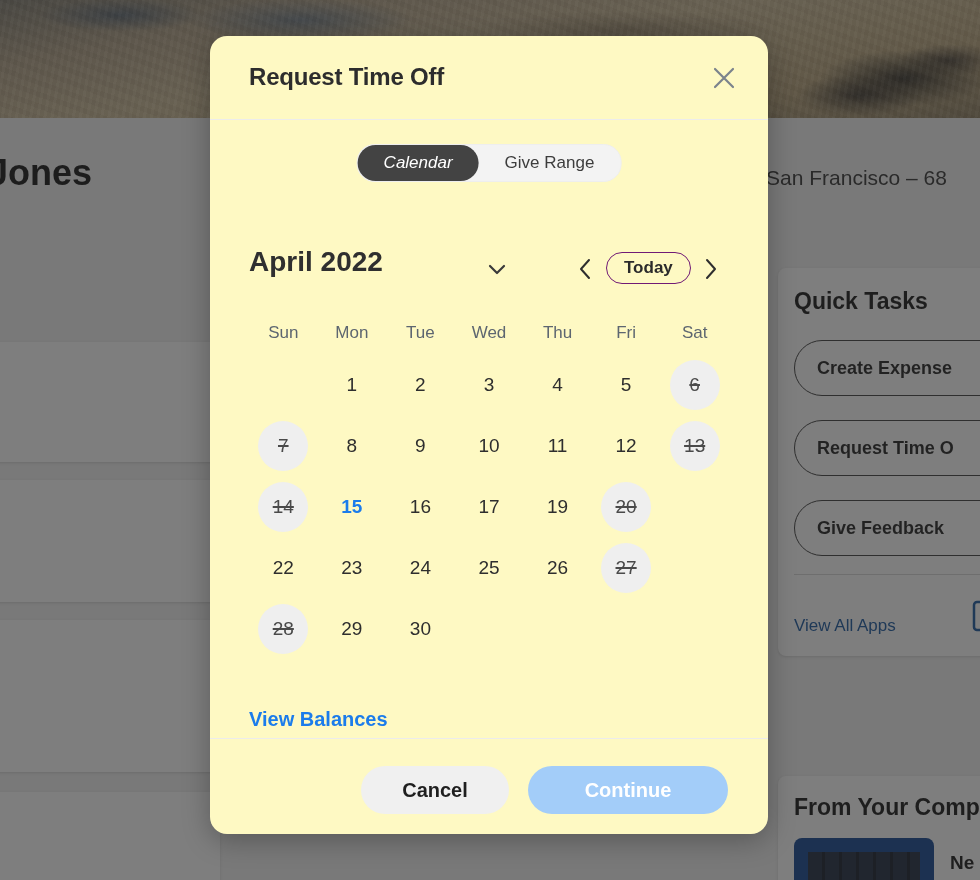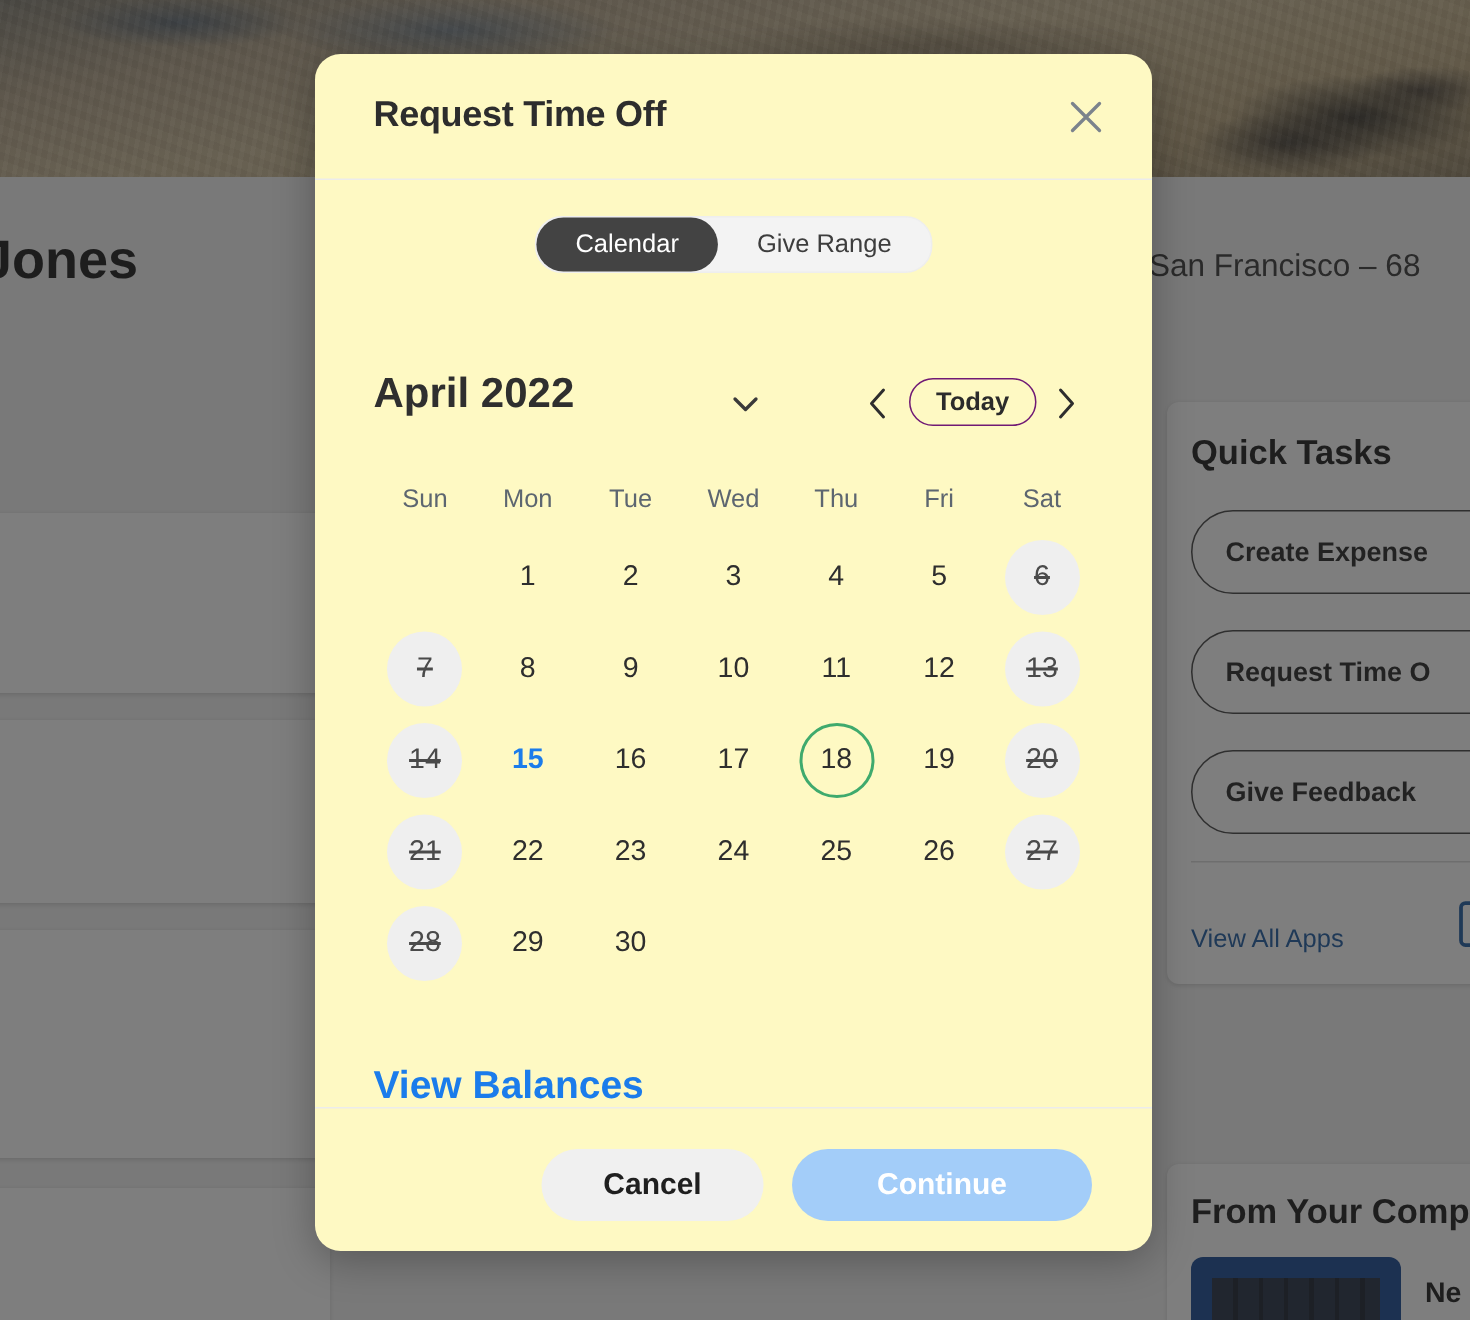--- a/index.html
+++ b/index.html
@@ -131,21 +131,21 @@
   .seg-wrap {
     position: absolute; left: 50%; top: 108px; transform: translateX(-50%);
     display: flex; background: #f3f3f3; border-radius: 18px; height: 36px;
     border: 1px solid #eeeeee;
   }
   .seg {
     display: flex; align-items: center; justify-content: center;
     height: 36px; border-radius: 18px; font-size: 17px; cursor: pointer;
     padding: 0 26px; box-sizing: border-box; white-space: nowrap;
   }
-  .seg.active { background: #434343; color: #ffffff; }
+  .seg.active { background: #434343; color: #ffffff; font-style: italic; }
   .seg.inactive { color: #3d3d3d; }
 
   
   .month-row {
     position: absolute; left: 0; top: 196px; width: 100%; height: 70px;
   }
   .month-label {
     position: absolute; left: 39px; top: 14px;
     font-size: 28px; font-weight: bold; color: #2f2f2f; white-space: nowrap;
   }
@@ -185,21 +185,21 @@
     font-size: 19px; color: #2e2e2e; cursor: pointer; position: relative;
   }
   .daynum.weekend { background: #efefef; color: #4a4a4a; text-decoration: line-through;
     text-decoration-thickness: 1.5px; }
   .daynum.selected { color: #1b7ceb; font-weight: bold; }
   .daynum.today { border: 2px solid #3faa6d; box-sizing: border-box; }
   .daynum.empty { cursor: default; }
 
   .view-balances {
     position: absolute; left: 39px; top: 672px;
-    font-size: 26px; font-weight: bold; color: #1b7ceb; cursor: pointer;
+    font-size: 20px; font-weight: bold; color: #1b7ceb; cursor: pointer;
     white-space: nowrap;
   }
 
   .modal-footer {
     position: absolute; left: 0; bottom: 0; width: 100%; height: 96px;
     border-top: 1px solid #ececec; box-sizing: border-box;
   }
   .btn {
     position: absolute; top: 27px; height: 48px; border-radius: 24px;
     display: flex; align-items: center; justify-content: center;
@@ -377,33 +377,27 @@
             <div class="cal-cell">
               <div class="daynum selected">15</div>
             </div>
             <div class="cal-cell">
               <div class="daynum">16</div>
             </div>
             <div class="cal-cell">
               <div class="daynum">17</div>
             </div>
             <div class="cal-cell">
-              <div class="daynum today">18</div>
-            </div>
-            <div class="cal-cell">
               <div class="daynum">19</div>
             </div>
             <div class="cal-cell">
               <div class="daynum weekend">20</div>
             </div>
           </div>
           <div class="cal-row">
-            <div class="cal-cell">
-              <div class="daynum weekend">21</div>
-            </div>
             <div class="cal-cell">
               <div class="daynum">22</div>
             </div>
             <div class="cal-cell">
               <div class="daynum">23</div>
             </div>
             <div class="cal-cell">
               <div class="daynum">24</div>
             </div>
             <div class="cal-cell">

